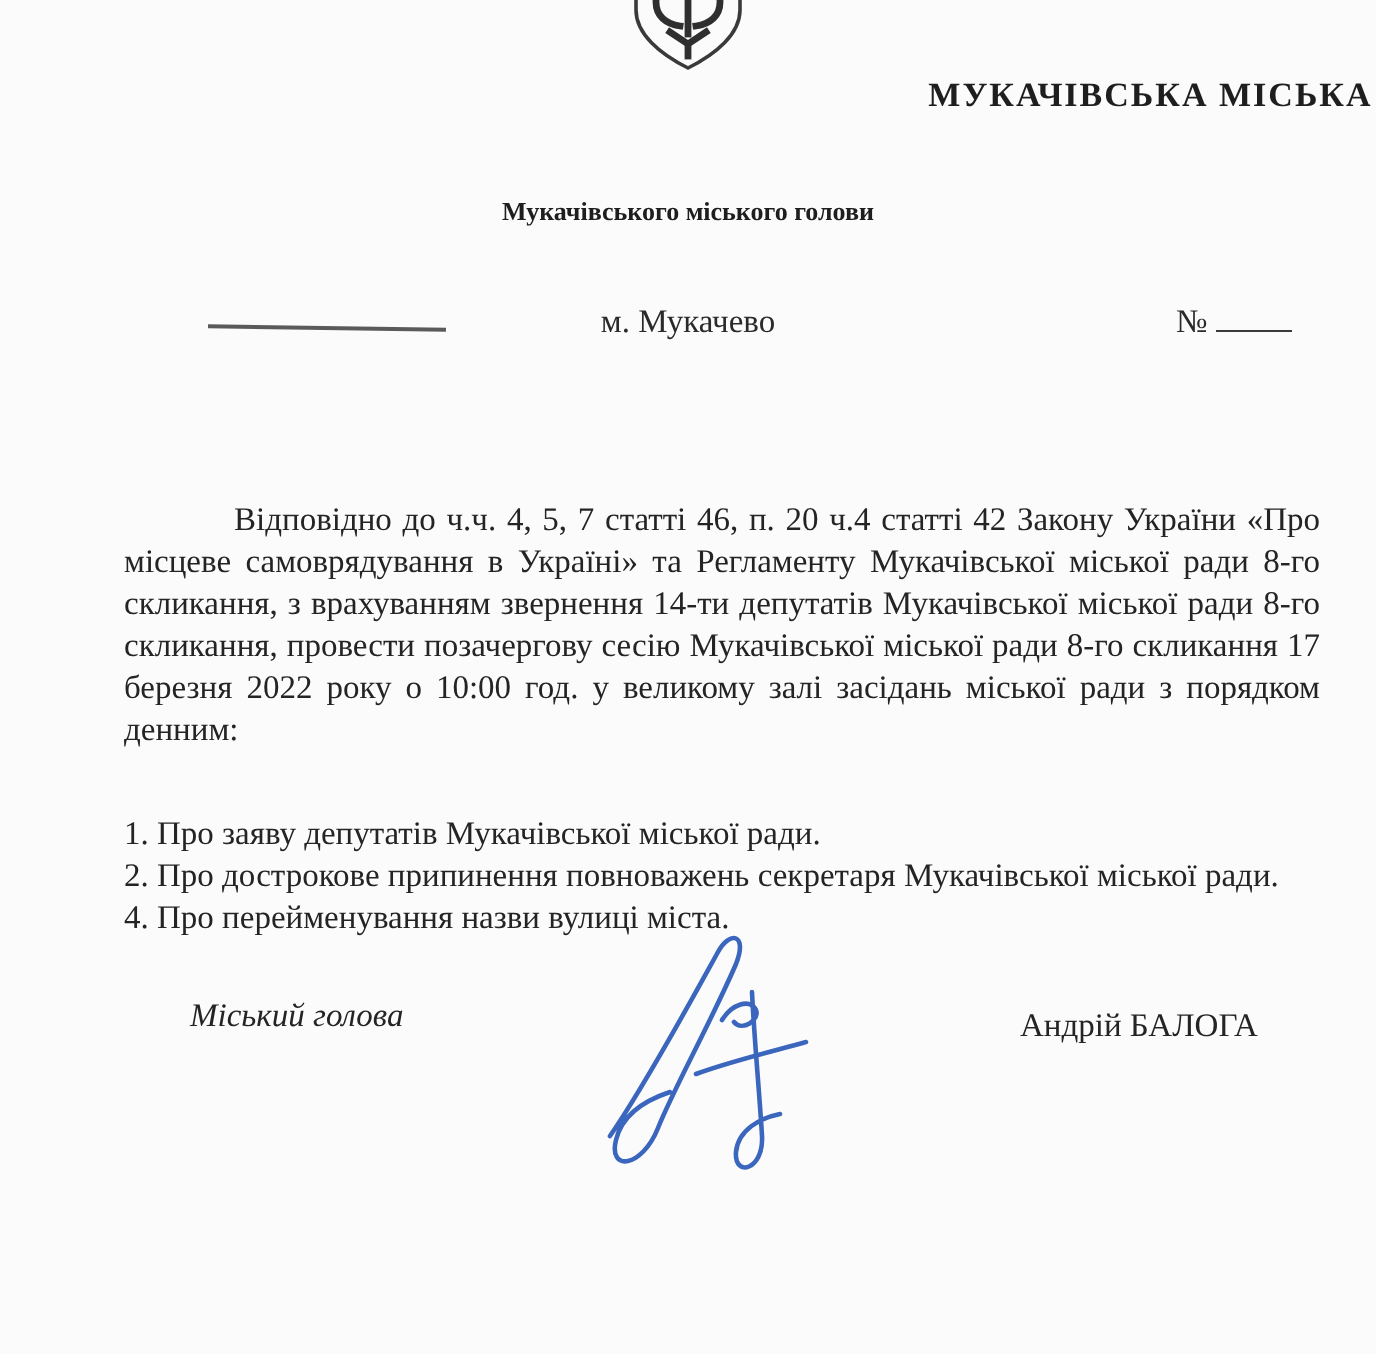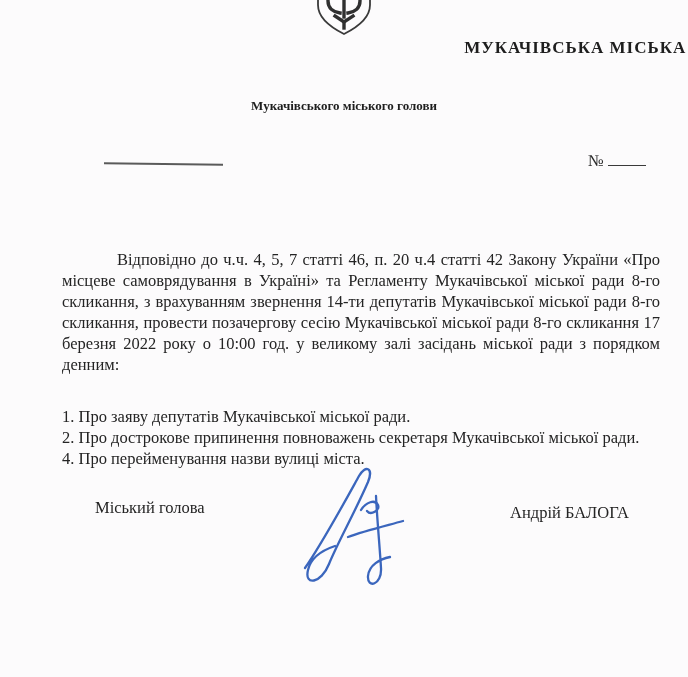--- a/index.html
+++ b/index.html
@@ -53,21 +53,21 @@
     position:absolute;top:249px;left:62px;width:598px;
     font-size:16.5px;line-height:21px;
     text-align:justify;text-indent:55px;color:#242424;
   }
   .agenda{
     position:absolute;top:406px;left:62px;width:598px;
     font-size:16.5px;line-height:21px;color:#242424;
   }
   .agenda-item{text-align:justify;}
   .sig-position{
-    position:absolute;top:498px;left:95px;font-size:16.5px;color:#242424;
+    position:absolute;top:498px;left:95px;font-size:16.5px;color:#242424;font-style:italic;
   }
   .sig-name{
     position:absolute;top:503px;left:510px;font-size:16.5px;color:#242424;
   }
   .signature{
     position:absolute;top:458px;left:291px;width:128px;height:140px;
   }
 </style>
 </head>
 <body>
@@ -84,20 +84,21 @@
         <path d="M22,29 L31,35 L40,29"></path>
         <path d="M31,35 L31,41"></path>
       </g>
     </svg>
   </div>
 
   <div class="org">МУКАЧІВСЬКА МІСЬКА РАДА</div>
   <div class="subtitle">Мукачівського міського голови</div>
 
   <div class="date-line"></div>
+  <div class="city">м. Мукачево</div>
   <div class="num">
     <span>№</span><span class="num-line"></span>
   </div>
 
 
   <div class="body-par">Відповідно до ч.ч. 4, 5, 7 статті 46, п. 20 ч.4 статті 42 Закону України «Про місцеве самоврядування в Україні» та Регламенту Мукачівської міської ради 8-го скликання, з врахуванням звернення 14-ти депутатів Мукачівської міської ради 8-го скликання, провести позачергову сесію Мукачівської міської ради 8-го скликання 17 березня 2022 року о 10:00 год. у великому залі засідань міської ради з порядком денним:</div>
 
   <div class="agenda">
     <div class="agenda-item">1. Про заяву депутатів Мукачівської міської ради.</div>
     <div class="agenda-item">2. Про дострокове припинення повноважень секретаря Мукачівської міської ради.</div>

